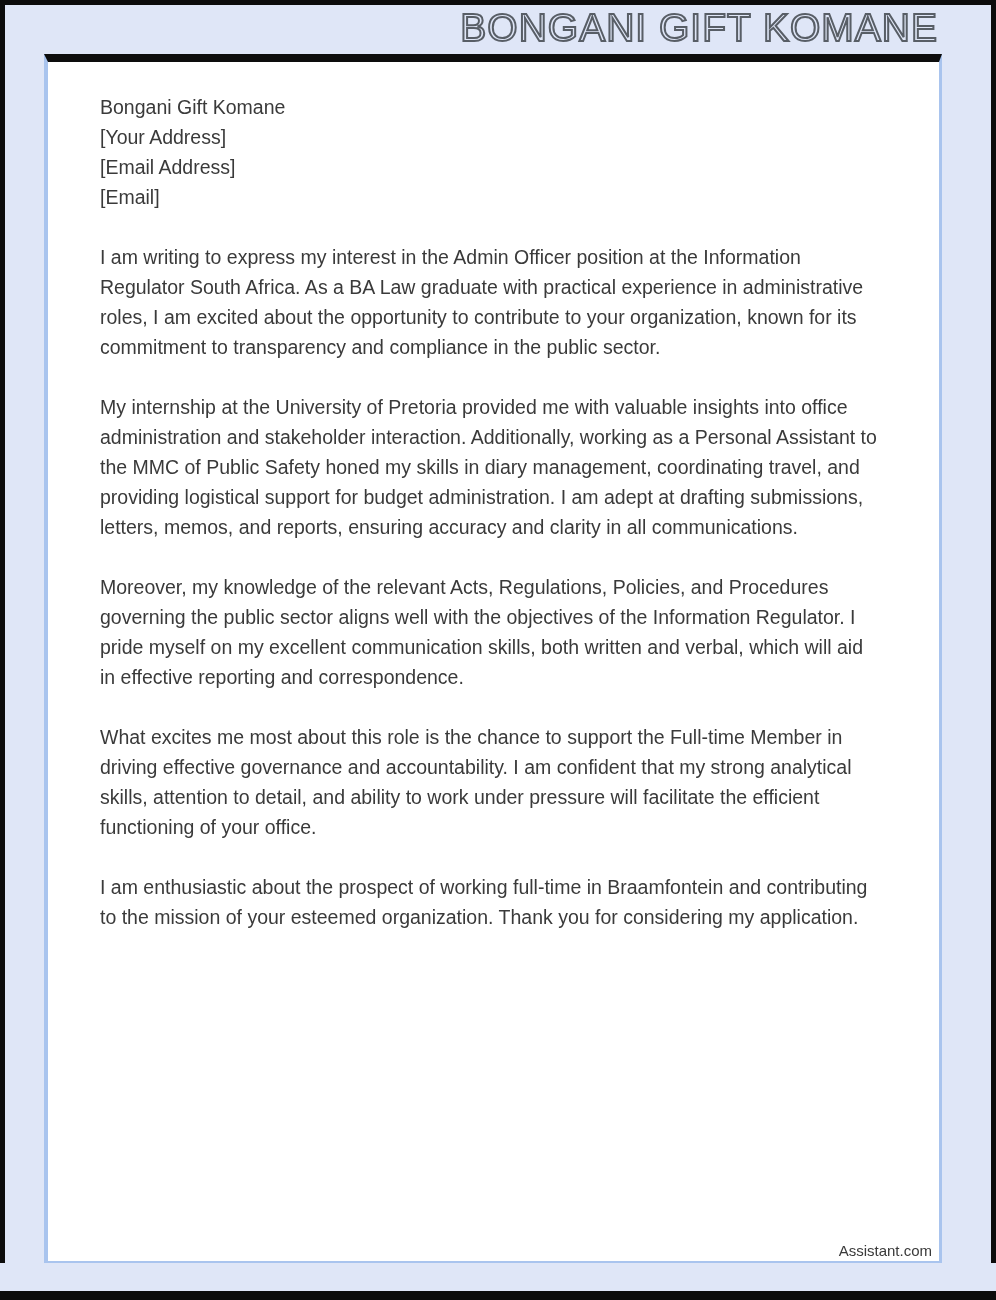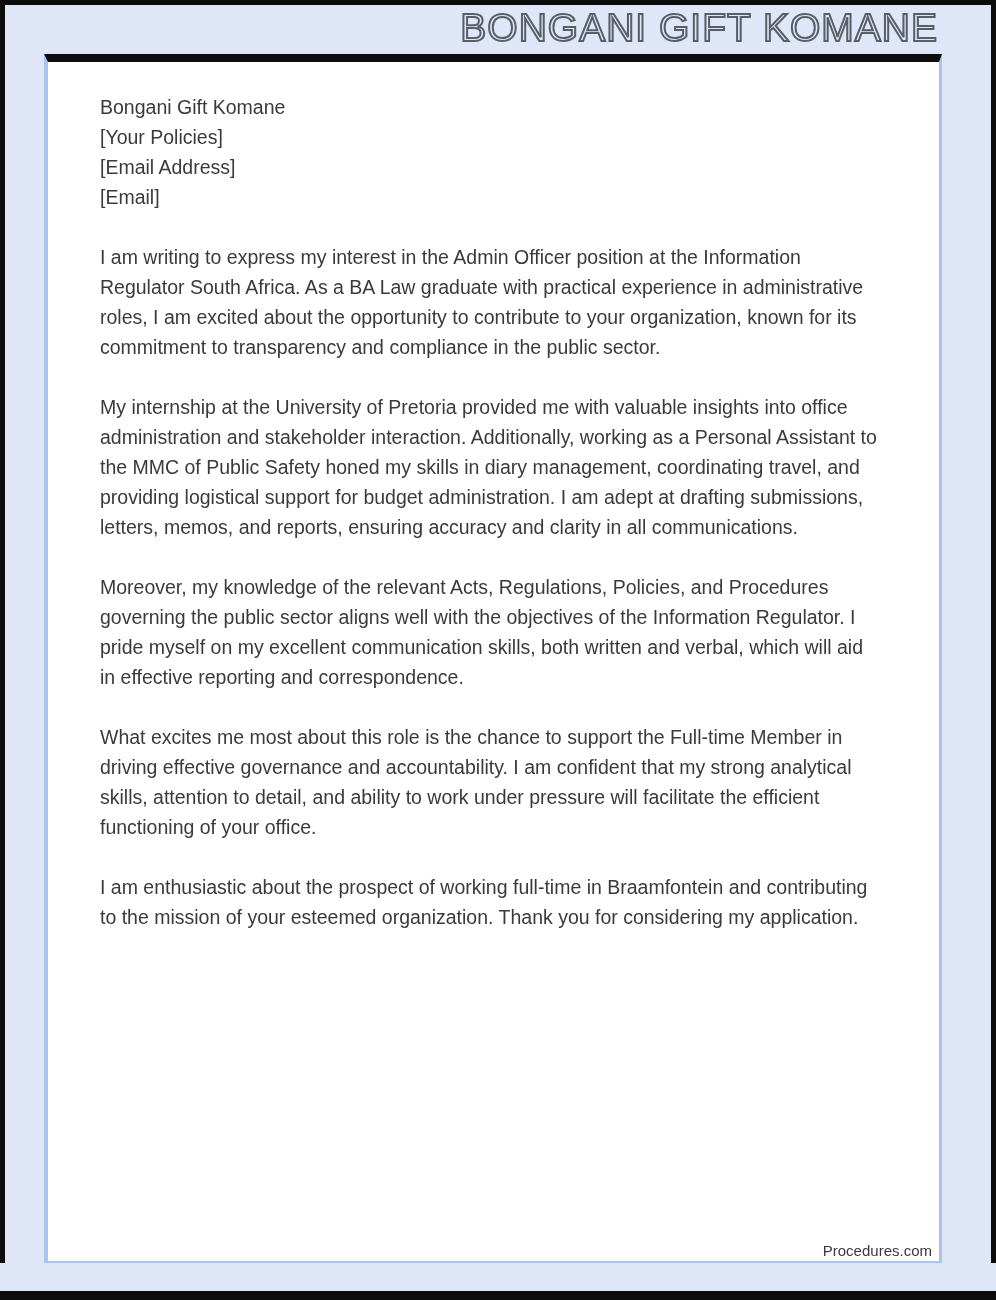--- a/index.html
+++ b/index.html
@@ -77,27 +77,27 @@
 <div class="frame-left"></div>
 <div class="frame-right"></div>
 <div class="frame-bottom"></div>
 
 <div class="header-title">BONGANI GIFT KOMANE</div>
 
 <div class="letter-page">
 
   <div class="block">
     <div>Bongani Gift Komane</div>
-    <div>[Your Policies]</div>
+    <div>[Your Address]</div>
     <div>[Email Address]</div>
     <div>[Email]</div>
   </div>
 
 
 
   <p>I am writing to express my interest in the Admin Officer position at the Information Regulator South Africa. As a BA Law graduate with practical experience in administrative roles, I am excited about the opportunity to contribute to your organization, known for its commitment to transparency and compliance in the public sector.</p>
   <p>My internship at the University of Pretoria provided me with valuable insights into office administration and stakeholder interaction. Additionally, working as a Personal Assistant to the MMC of Public Safety honed my skills in diary management, coordinating travel, and providing logistical support for budget administration. I am adept at drafting submissions, letters, memos, and reports, ensuring accuracy and clarity in all communications.</p>
   <p>Moreover, my knowledge of the relevant Acts, Regulations, Policies, and Procedures governing the public sector aligns well with the objectives of the Information Regulator. I pride myself on my excellent communication skills, both written and verbal, which will aid in effective reporting and correspondence.</p>
   <p>What excites me most about this role is the chance to support the Full-time Member in driving effective governance and accountability. I am confident that my strong analytical skills, attention to detail, and ability to work under pressure will facilitate the efficient functioning of your office.</p>
   <p>I am enthusiastic about the prospect of working full-time in Braamfontein and contributing to the mission of your esteemed organization. Thank you for considering my application.</p>
 
-  <div class="watermark">Procedures.com</div>
+  <div class="watermark">Assistant.com</div>
 </div>
 
 </body></html>

